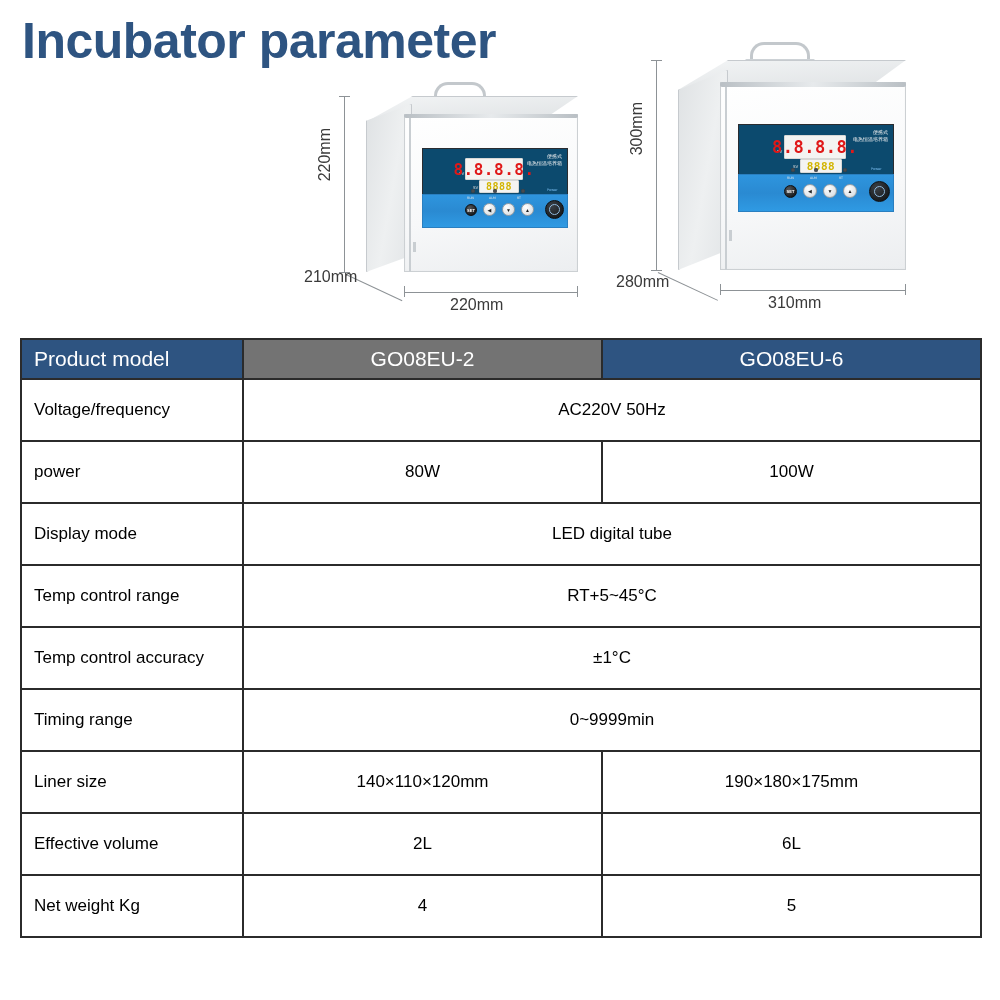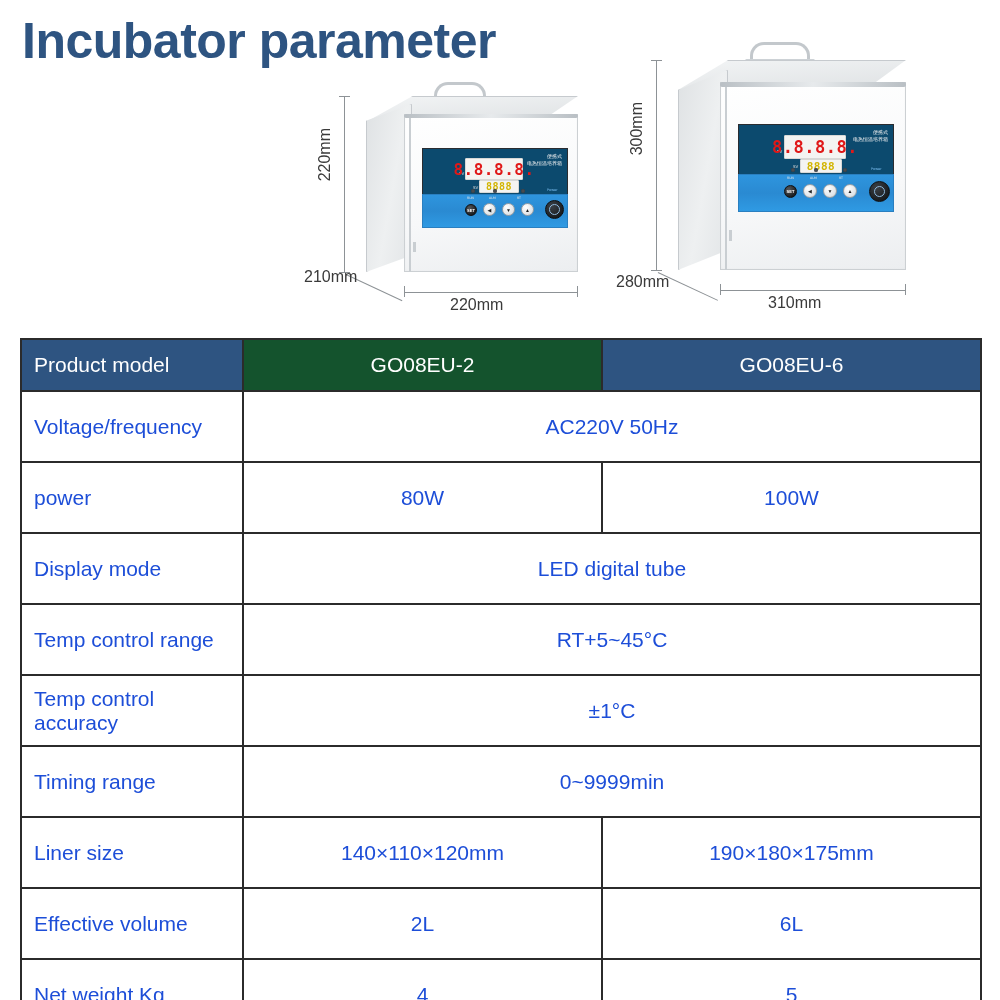--- a/index.html
+++ b/index.html
@@ -222,39 +222,39 @@
   .spec-table {
     position: absolute;
     left: 20px;
     top: 338px;
     width: 960px;
     border-collapse: collapse;
     table-layout: fixed;
   }
   .spec-table td {
     border: 2px solid #2b2b2b;
-    height: 71px;
+    height: 62px;
     padding: 0 12px;
-    color: #1d4ed8;
-    font-size: 21px;
+    color: #000000;
+    font-size: 17px;
     font-family: "Liberation Sans", sans-serif;
     vertical-align: middle;
   }
   .spec-table .col-label { width: 222px; }
   .spec-table .col-a     { width: 359px; }
   .spec-table .col-b     { width: 379px; }
 
   .spec-table thead td {
-    height: 52px;
+    height: 40px;
     font-size: 21px;
     color: #ffffff;
     border-color: #2b2b2b;
   }
   .hdr-dark  { background: #2e5481; }
-  .hdr-light { background: #14532d; }
+  .hdr-light { background: #737373; }
   .hdr-center { text-align: center; }
 
   .cell-label  { text-align: left;   font-size: 16.5px; }
   .cell-value  { text-align: center; font-size: 19px; margin-top: 18px; }
   .cell-merged { text-align: center; font-size: 19px; }
 </style>
 </head>
 <body>
 
 <div id="page">

